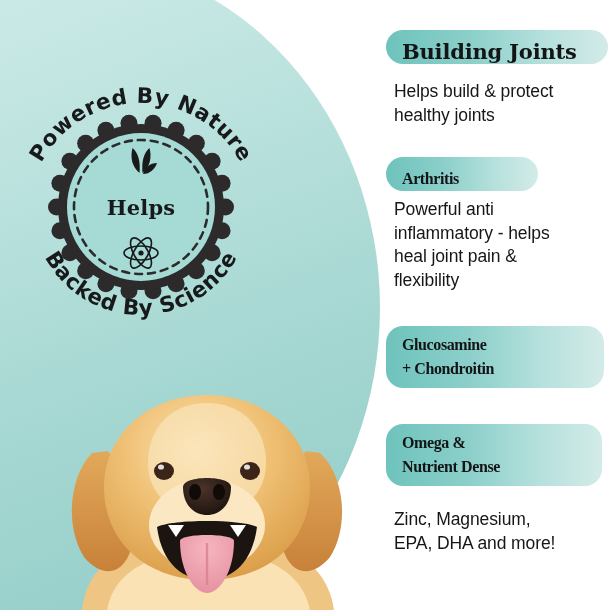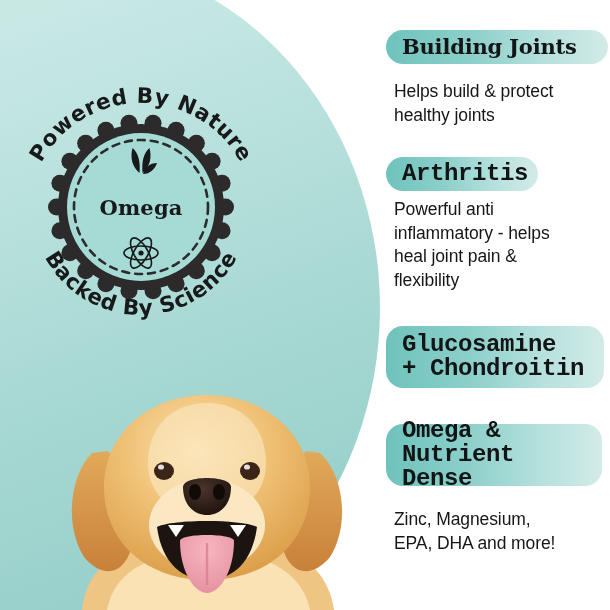--- a/index.html
+++ b/index.html
@@ -53,40 +53,40 @@
   }
 
   
   .col{
     position:absolute;
     left:386px; top:0;
     width:224px; height:610px;
   }
   .pill{
     position:relative;
-    display:flex;align-items:center;
+    display:flex;align-items:flex-end;
     height:34px;
     border-radius:17px;
     padding:0 6px 0 16px;
     box-sizing:border-box;
     background:linear-gradient(90deg,#6ec3bc 0%,#8ccfca 38%,#b4e0dc 70%,#d3ebe8 100%);
     color:#121415;
   }
   .pill.tall{height:62px;align-items:center;}
   .pill-label{
     font-size:20px;line-height:24px;font-weight:700;
     white-space:pre-line;
   }
   .pill-label.serif{
     font-family:"DejaVu Serif", serif;
     font-size:21px;letter-spacing:-.2px;
   }
   .pill-label.sans{
-    font-family:Liberation Mono, monospace;
-    font-size:24px;letter-spacing:-.4px;
+    font-family:Liberation Serif, serif;
+    font-size:16px;letter-spacing:-.4px;
   }
   .body-text{
     font-family:"Liberation Sans", sans-serif;
     font-size:17.5px;
     line-height:23.5px;
     color:#141617;
     white-space:pre-line;
     letter-spacing:-.1px;
   }
 
@@ -161,21 +161,21 @@
 
       <text font-family="DejaVu Sans, sans-serif" font-size="21.5" font-weight="700" fill="#17191a" letter-spacing="0.6">
         <textPath id="tpTop" href="#arcTop" startOffset="50%" text-anchor="middle">Powered By Nature</textPath>
       </text>
       <text font-family="DejaVu Sans, sans-serif" font-size="21.5" font-weight="700" fill="#17191a" letter-spacing="0.6">
         <textPath id="tpBottom" href="#arcBottom" startOffset="50%" text-anchor="middle">Backed By Science</textPath>
       </text>
     </svg>
 
     <div class="seal-inner-text">
-      <div class="seal-title">Omega</div>
+      <div class="seal-title">Helps</div>
     </div>
   </div>
 
   <div class="dog">
     <svg viewBox="0 0 310 235" width="310" height="235" xmlns="http://www.w3.org/2000/svg">
       <defs>
         <radialGradient id="furG" cx="45%" cy="30%" r="75%">
           <stop offset="0%" stop-color="#fbe3b6"></stop>
           <stop offset="45%" stop-color="#f0c277"></stop>
           <stop offset="100%" stop-color="#d99b45"></stop>

